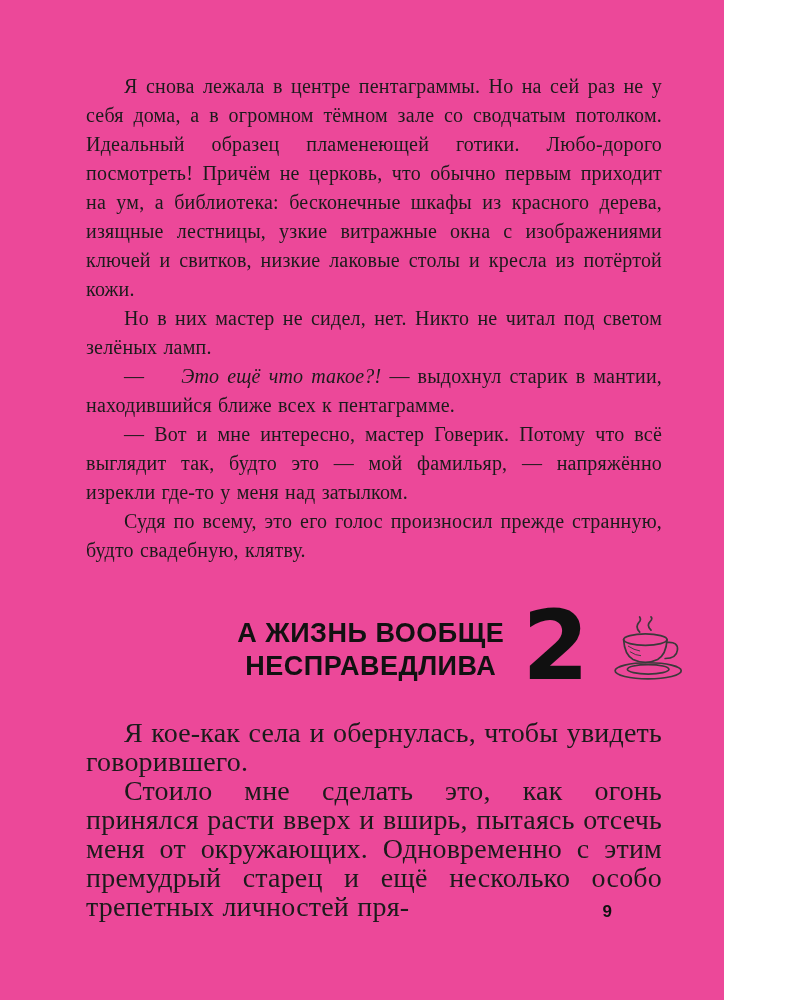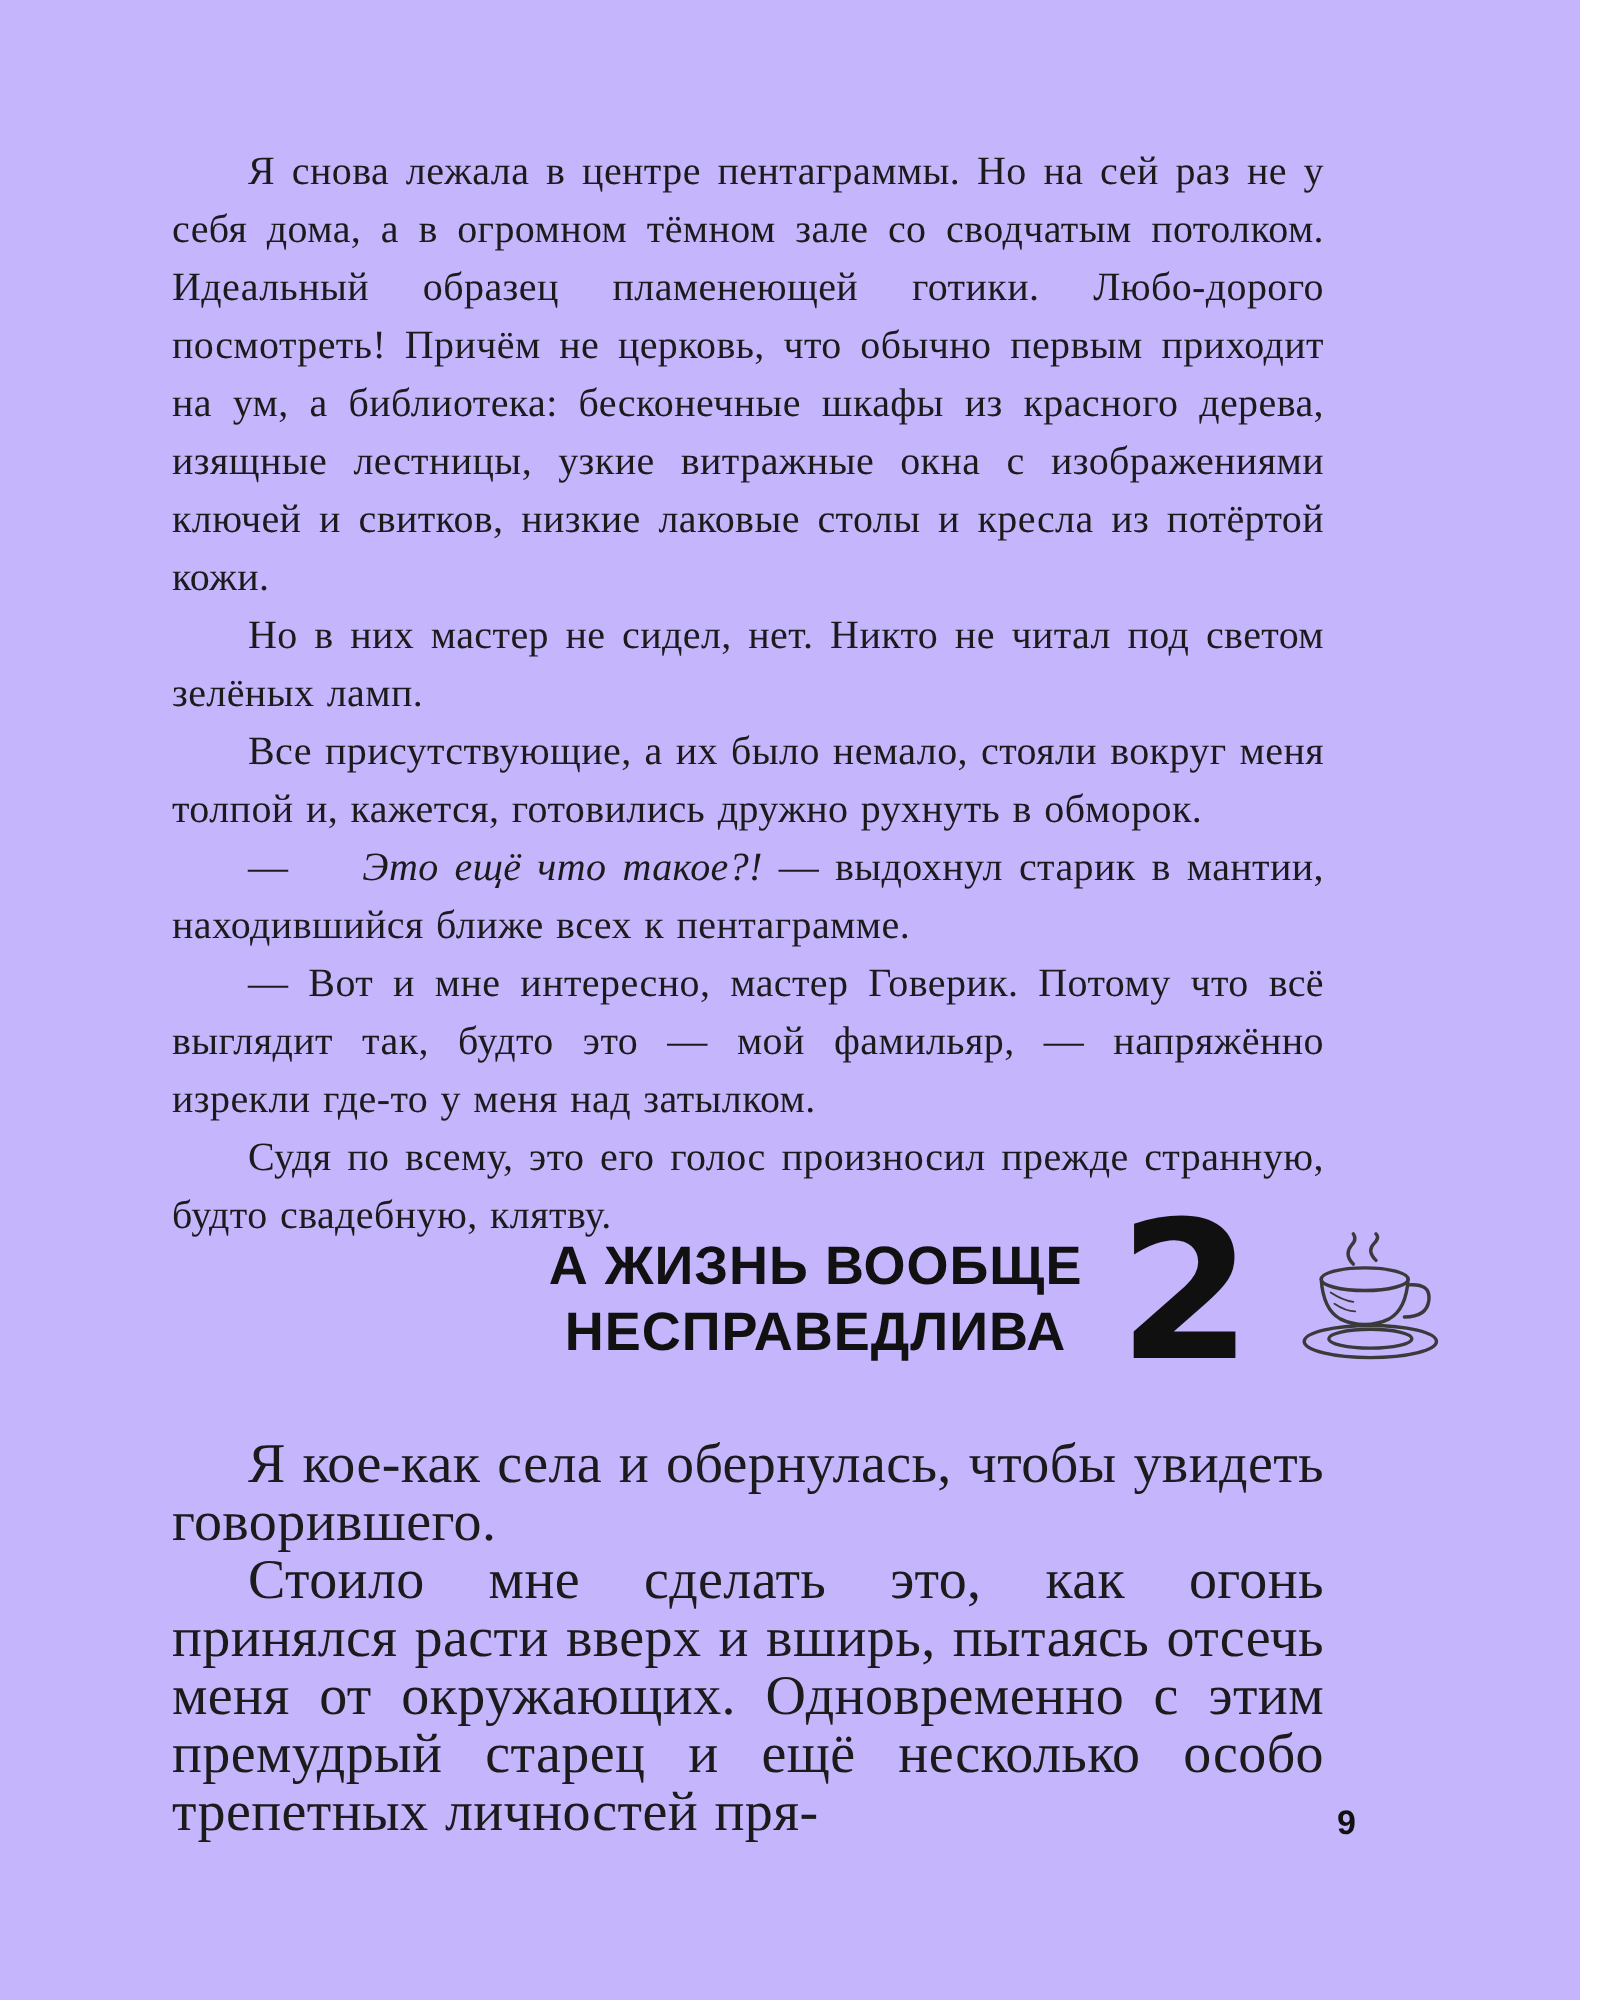--- a/index.html
+++ b/index.html
@@ -2,23 +2,23 @@
 <html lang="ru"><head>
 <meta charset="utf-8">
 <style>
   html, body {
     margin: 0;
     padding: 0;
     background: #ffffff;
   }
   .page {
     position: relative;
-    width: 790px;
+    width: 724px;
     height: 1000px;
-    background: #c4b5fd;
+    background: #ec4899;
     color: #1b1b1b;
     font-family: "Liberation Serif", serif;
     overflow: hidden;
     box-sizing: border-box;
   }
   .text-block {
     position: absolute;
     left: 86px;
     top: 72px;
     width: 576px;
@@ -36,21 +36,21 @@
     margin-left: 29px;
   }
   .chapter-header {
     position: absolute;
     left: 0;
     top: 612px;
     width: 800px;
     display: flex;
     align-items: center;
     justify-content: flex-end;
-    padding-right: 68px;
+    padding-right: 105px;
     box-sizing: border-box;
     gap: 18px;
   }
   .chapter-title {
     font-family: "Liberation Sans", sans-serif;
     font-weight: bold;
     font-size: 27px;
     line-height: 33px;
     letter-spacing: 0.5px;
     color: #111;
@@ -94,21 +94,20 @@
   }
 </style>
 </head>
 <body>
 
 <div class="page">
 
   <div class="text-block">
     <p>Я снова лежала в центре пентаграммы. Но на сей раз не у себя дома, а в огромном тёмном зале со сводчатым потолком. Идеальный образец пламенеющей готики. Любо-дорого посмотреть! Причём не церковь, что обычно первым приходит на ум, а библиотека: бесконечные шкафы из красного дерева, изящные лестницы, узкие витражные окна с изображениями ключей и свитков, низкие лаковые столы и кресла из потёртой кожи.</p>
     <p>Но в них мастер не сидел, нет. Никто не читал под светом зелёных ламп.</p>
-    <p>Все присутствующие, а их было немало, стояли вокруг меня толпой и, кажется, готовились дружно рухнуть в обморок.</p>
     <p><span>— </span><em>Это ещё что такое?!</em><span> — выдохнул старик в мантии, находившийся ближе всех к пентаграмме.</span></p>
     <p>— Вот и мне интересно, мастер Говерик. Потому что всё выглядит так, будто это — мой фамильяр, — напряжённо изрекли где-то у меня над затылком.</p>
     <p>Судя по всему, это его голос произносил прежде странную, будто свадебную, клятву.</p>
   </div>
 
   <div class="chapter-header">
     <div class="chapter-title">
       <div>А ЖИЗНЬ ВООБЩЕ</div>
       <div>НЕСПРАВЕДЛИВА</div>
     </div>

